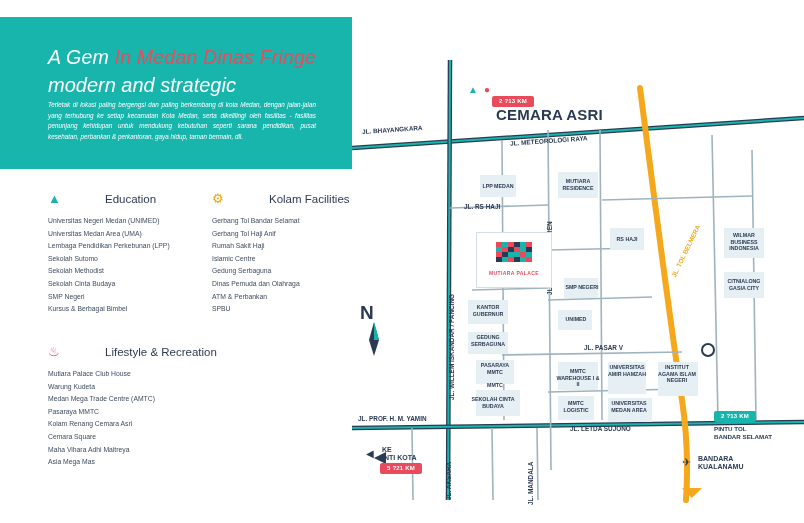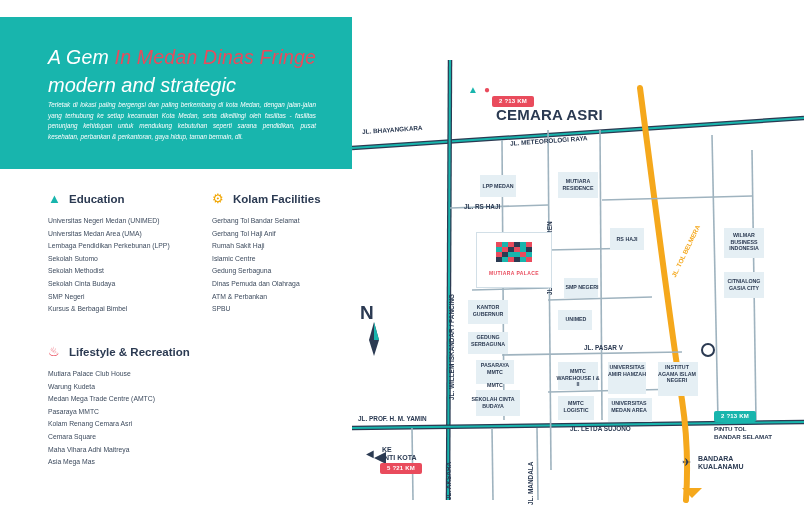--- a/index.html
+++ b/index.html
@@ -59,22 +59,23 @@
 
   .poi-section { position: absolute; left: 48px; }
   .poi-head {
     display: flex;
     align-items: center;
     gap: 7px;
     margin-bottom: 9px;
   }
   .poi-head .title {
     font-size: 11.5px;
-    font-weight: bold;
-    color: #2b3a52;
+    font-weight: normal;
+    color: #2b3a52;
+    margin-left: 36px;
   }
   .poi-icon { width: 14px; height: 14px; position: relative; display:inline-block; }
   .poi-list { list-style: none; margin: 0; padding: 0; }
   .poi-list li {
     font-size: 6.8px;
     line-height: 12.6px;
     color: #3d4b5e;
   }
 
   #edu-section { top: 192px; }

